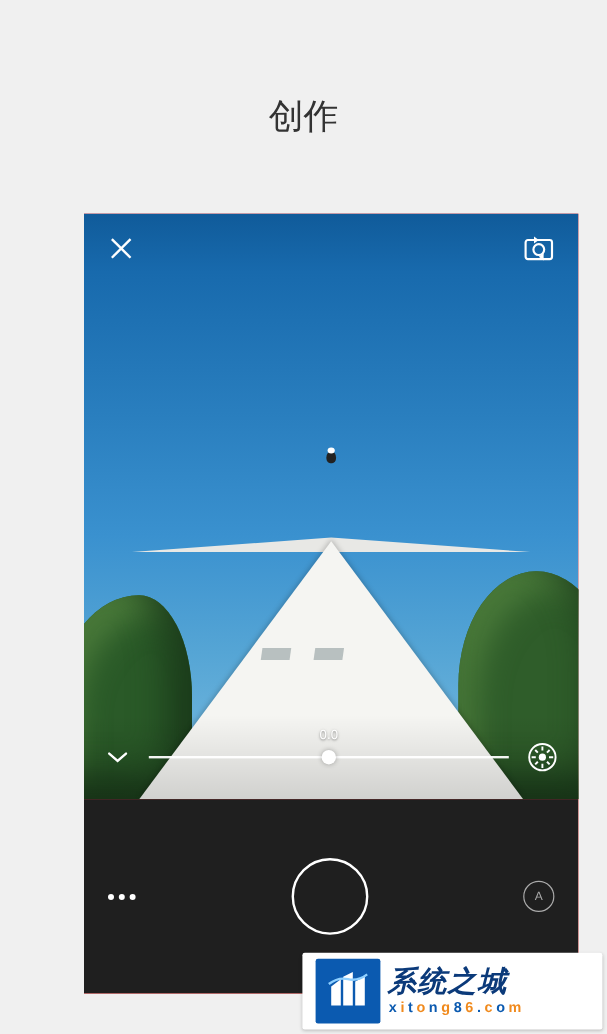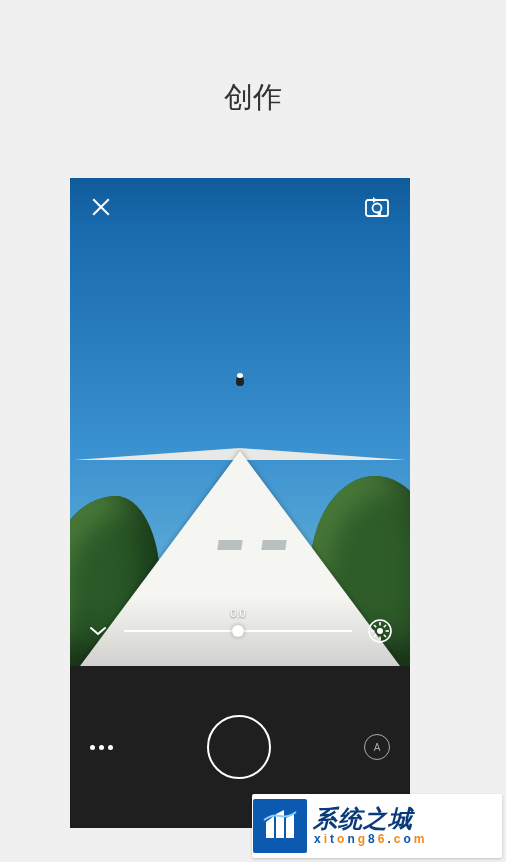--- a/index.html
+++ b/index.html
@@ -17,21 +17,21 @@
       left: 50%;
       transform: translateX(-50%);
       font-size: 29px;
       color: #333;
       font-weight: 400;
     }
     .phone-frame {
       position: absolute;
       left: 70px;
       top: 178px;
-      width: 340px;
+      width: 412px;
       height: 650px;
       background: #ef4444;
       overflow: hidden;
     }
     .viewfinder {
       position: absolute;
       top: 0;
       left: 0;
       width: 100%;
       height: 488px;
@@ -261,21 +261,21 @@
     .watermark {
       position: absolute;
       right: 4px;
       bottom: 4px;
       width: 250px;
       height: 64px;
       background: #fff;
       border-radius: 2px;
       display: flex;
       align-items: center;
-      padding: 4px 8px 4px 1px;
+      padding: 4px 8px 4px 11px;
       gap: 6px;
       box-shadow: 0 1px 3px rgba(0,0,0,0.2);
     }
     .watermark-logo {
       width: 54px;
       height: 54px;
       background: #0b5ab0;
       border-radius: 2px;
       display: flex;
       align-items: center;

